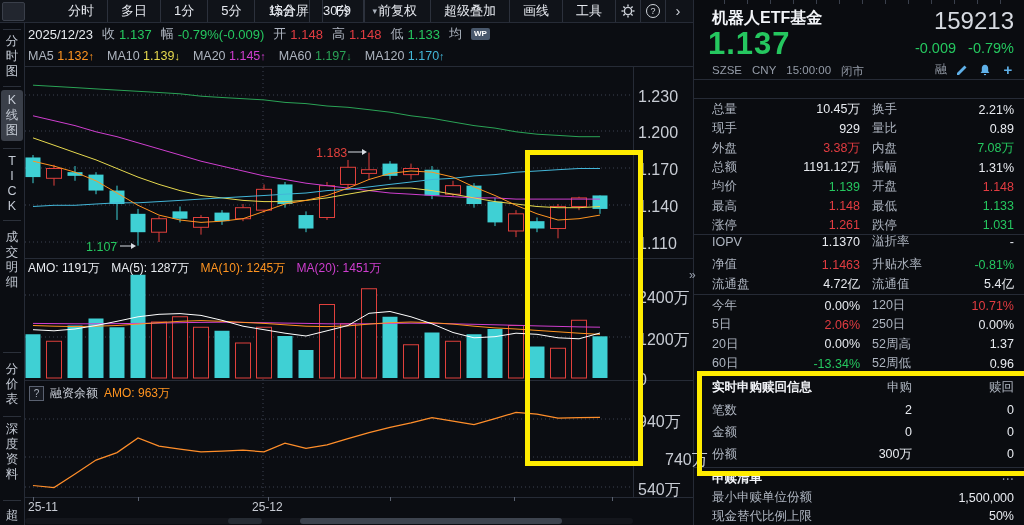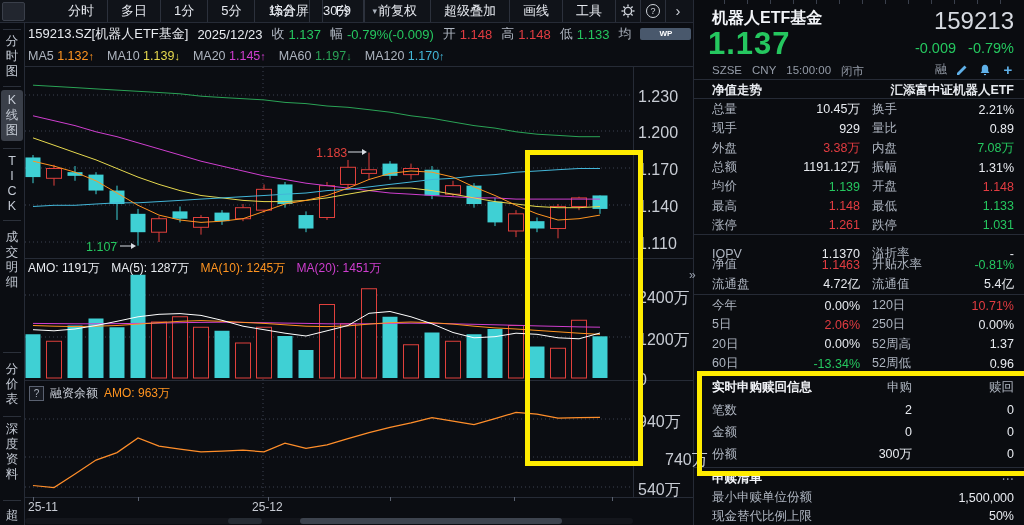--- a/index.html
+++ b/index.html
@@ -16,21 +16,21 @@
   #toolbar-right{position:absolute;right:4px;top:0;height:22px;display:flex;align-items:center;}
   .ticon{width:24px;height:22px;display:flex;align-items:center;justify-content:center;border-right:1px solid #2c313c;}
   .help-circle{width:12px;height:12px;border:1px solid #cfd3da;border-radius:50%;font-size:9px;line-height:12px;text-align:center;color:#cfd3da;}
   .chev{color:#cfd3da;font-size:15px;line-height:20px;}
   
   #quotebar{position:absolute;left:28px;top:24px;height:20px;display:flex;align-items:center;gap:9px;white-space:nowrap;}
   #mabar{position:absolute;left:28px;top:47px;height:18px;display:flex;align-items:center;gap:13px;white-space:nowrap;font-size:12.5px;}
   .lbl{color:#aeb5c0;}
   .w{color:#e8ebf0;} .g{color:#25c75f;} .r{color:#e23c41;}
   .wp-badge{display:inline-block;background:#49586c;color:#fff;font-size:8px;font-weight:bold;
-            border-radius:2px;padding:2px 19px;line-height:8px;}
+            border-radius:2px;padding:2px 3px;line-height:8px;}
   #ma-range{position:absolute;right:350px;top:47px;font-size:12px;color:#dfe3ea;text-decoration:underline;display:flex;gap:5px;align-items:center;}
   
   #sidebar{position:absolute;left:0;top:22px;width:24px;height:503px;background:#0b0d12;}
   .side-item{position:absolute;left:0;width:24px;text-align:center;color:#c3c9d3;font-size:12.5px;line-height:15px;cursor:pointer;}
   .side-item.sel{background:#3a3f49;border-radius:3px;left:1px;width:22px;padding:3px 0;}
   .side-div{position:absolute;left:3px;width:18px;height:1px;background:#2b303a;}
   
   #chart-svg{position:absolute;left:0;top:0;}
   .axis-label{position:absolute;left:638px;font-size:16px;color:#c8ccd4;}
   .xaxis-label{position:absolute;top:500px;font-size:12px;color:#c8ccd4;}
@@ -108,21 +108,20 @@
         <span class="ticon">
           <span class="help-circle">?</span>
         </span>
         <span class="ticon" style="border-right: none;">
           <span class="chev">›</span>
         </span>
       </div>
   </div>
 
   <div id="quotebar">
-    <span class="w">159213.SZ[机器人ETF基金]</span>
     <span class="w">2025/12/23</span>
     <span class="lbl">收</span>
       <span class="g" style="margin-left:-5px">1.137</span>
     <span class="lbl">幅</span>
       <span class="g" style="margin-left:-5px">-0.79%(-0.009)</span>
     <span class="lbl">开</span>
       <span class="r" style="margin-left:-5px">1.148</span>
     <span class="lbl">高</span>
       <span class="r" style="margin-left:-5px">1.148</span>
     <span class="lbl">低</span>
@@ -362,24 +361,20 @@
           </svg>
         </span>
       <span class="rp-icon">
         <svg width="12" height="12" viewBox="0 0 12 12">
             <path d="M6 0.8 C3.8 0.8 2.8 2.6 2.8 4.6 L2.8 7.2 L1.6 9 L10.4 9 L9.2 7.2 L9.2 4.6 C9.2 2.6 8.2 0.8 6 0.8 Z M4.8 10 a1.2 1.2 0 0 0 2.4 0 Z" fill="#5fb0e8"></path>
           </svg>
         </span>
       <span class="rp-icon" style="color:#5fb0e8;font-size:15px;font-weight:bold">+</span>
     </div>
     <div class="hl" style="left:0;top:79px;width:330px"></div>
-    <div id="rp-nav">
-      <span>净值走势</span>
-      <span>汇添富中证机器人ETF</span>
-    </div>
     <div class="hl" style="left:0;top:98px;width:330px"></div>
     <div id="rp-stats">
         <div class="stat-row" style="top: 100px;">
           <span class="lbl l1">总量</span>
           <span class="v1" style="color: rgb(232, 235, 240);">10.45万</span>
           <span class="lbl l2">换手</span>
           <span class="v2" style="color: rgb(232, 235, 240);">2.21%</span>
         </div>
         <div class="stat-row" style="top: 119.3px;">
           <span class="lbl l1">现手</span>
@@ -410,21 +405,21 @@
           <span class="v1" style="color: rgb(226, 60, 65);">1.148</span>
           <span class="lbl l2">最低</span>
           <span class="v2" style="color: rgb(37, 199, 95);">1.133</span>
         </div>
         <div class="stat-row" style="top: 215.8px;">
           <span class="lbl l1">涨停</span>
           <span class="v1" style="color: rgb(226, 60, 65);">1.261</span>
           <span class="lbl l2">跌停</span>
           <span class="v2" style="color: rgb(37, 199, 95);">1.031</span>
         </div>
-        <div class="stat-row" style="top: 244px;">
+        <div class="stat-row" style="top: 232px;">
           <span class="lbl l1">IOPV</span>
           <span class="v1" style="color: rgb(232, 235, 240);">1.1370</span>
           <span class="lbl l2">溢折率</span>
           <span class="v2" style="color: rgb(232, 235, 240);">-</span>
         </div>
         <div class="stat-row" style="top: 255.3px;">
           <span class="lbl l1">净值</span>
           <span class="v1" style="color: rgb(226, 60, 65);">1.1463</span>
           <span class="lbl l2">升贴水率</span>
           <span class="v2" style="color: rgb(37, 199, 95);">-0.81%</span>

